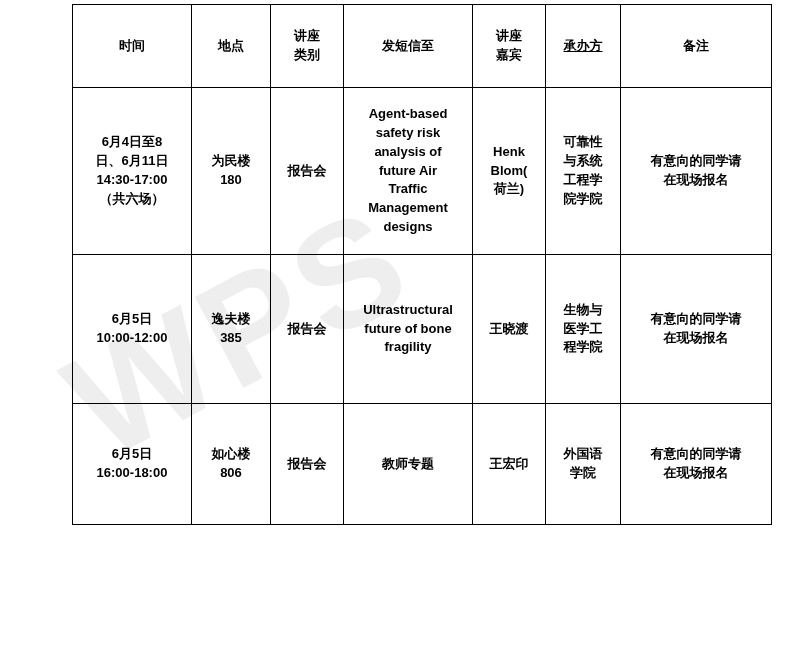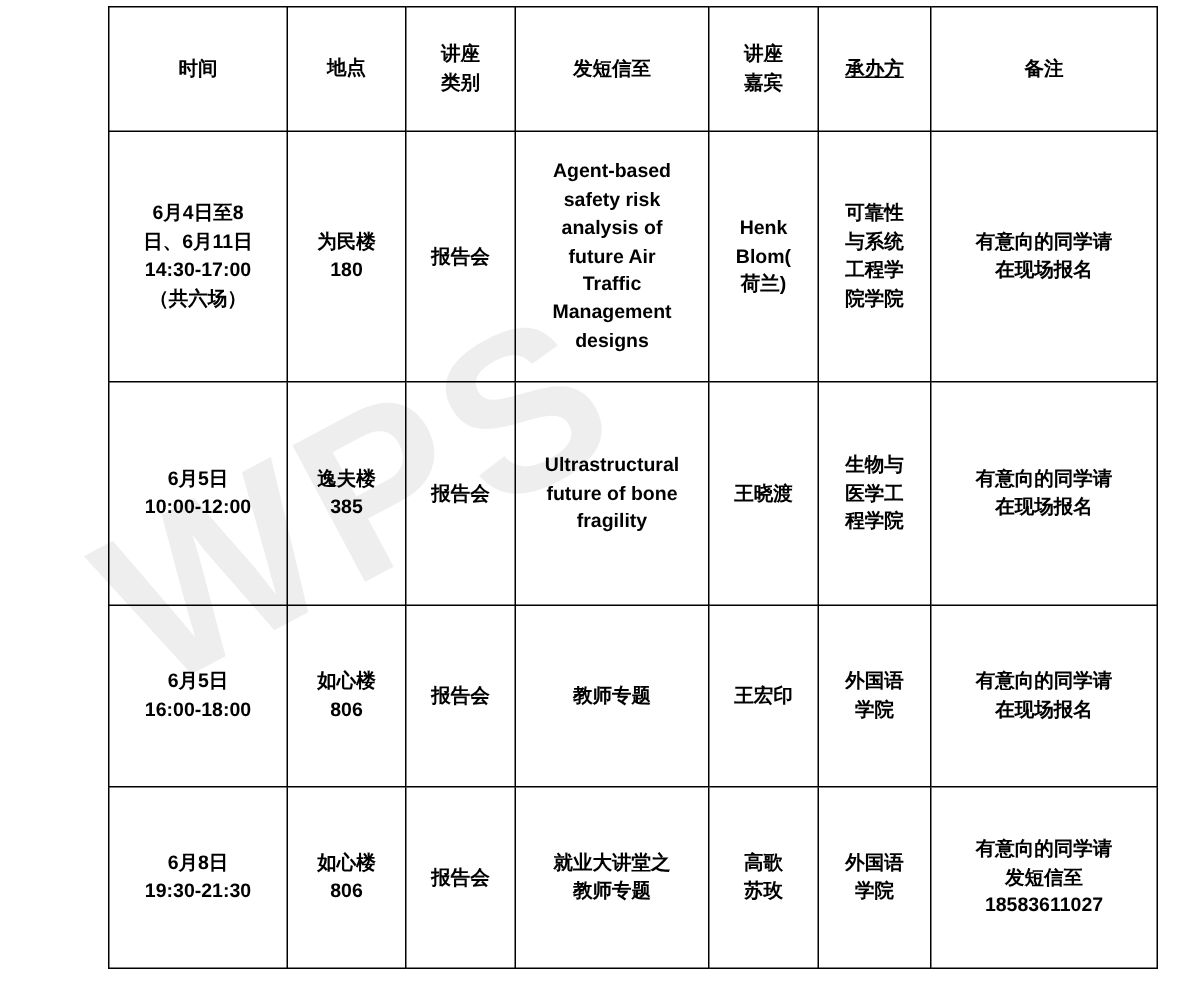--- a/index.html
+++ b/index.html
@@ -65,21 +65,21 @@
   }
   td.c-time   { width: 112px; font-size: 13.5px; }
   td.c-place  { width: 72px;  font-size: 13.5px; }
   td.c-type   { width: 66px;  font-size: 13.5px; }
   td.c-title  { width: 122px; font-size: 13.5px; }
   td.c-guest  { width: 66px;  font-size: 13.5px; }
   td.c-host   { width: 68px;  font-size: 13.5px; }
   td.c-note   { width: 144px; font-size: 13.5px; }
 
   th.h-time   { width: 112px; }
-  th.h-place  { width: 72px; font-family: Liberation Mono, monospace; }
+  th.h-place  { width: 72px; }
   th.h-type   { width: 66px; }
   th.h-title  { width: 122px; }
   th.h-guest  { width: 66px; }
   th.h-host   { width: 68px; text-decoration: underline; }
   th.h-note   { width: 144px; }
 
   tbody tr.r1 td { height: 158px; }
   tbody tr.r2 td { height: 140px; }
   tbody tr.r3 td { height: 112px; }
   tbody tr.r4 td { height: 112px; }
@@ -155,31 +155,15 @@
         <td class="c-place cell-lines">如心楼
 806</td>
         <td class="c-type cell-lines">报告会</td>
         <td class="c-title cell-lines">教师专题</td>
         <td class="c-guest cell-lines">王宏印</td>
         <td class="c-host cell-lines">外国语
 学院</td>
         <td class="c-note cell-lines">有意向的同学请
 在现场报名</td>
       </tr>
-      <tr class="r4">
-        <td class="c-time cell-lines">6月8日
-19:30-21:30</td>
-        <td class="c-place cell-lines">如心楼
-806</td>
-        <td class="c-type cell-lines">报告会</td>
-        <td class="c-title cell-lines">就业大讲堂之
-教师专题</td>
-        <td class="c-guest cell-lines">高歌
-苏玫</td>
-        <td class="c-host cell-lines">外国语
-学院</td>
-        <td class="c-note cell-lines">有意向的同学请
-发短信至
-18583611027</td>
-      </tr>
     </tbody>
   </table>
 </div>
 
 </body></html>

